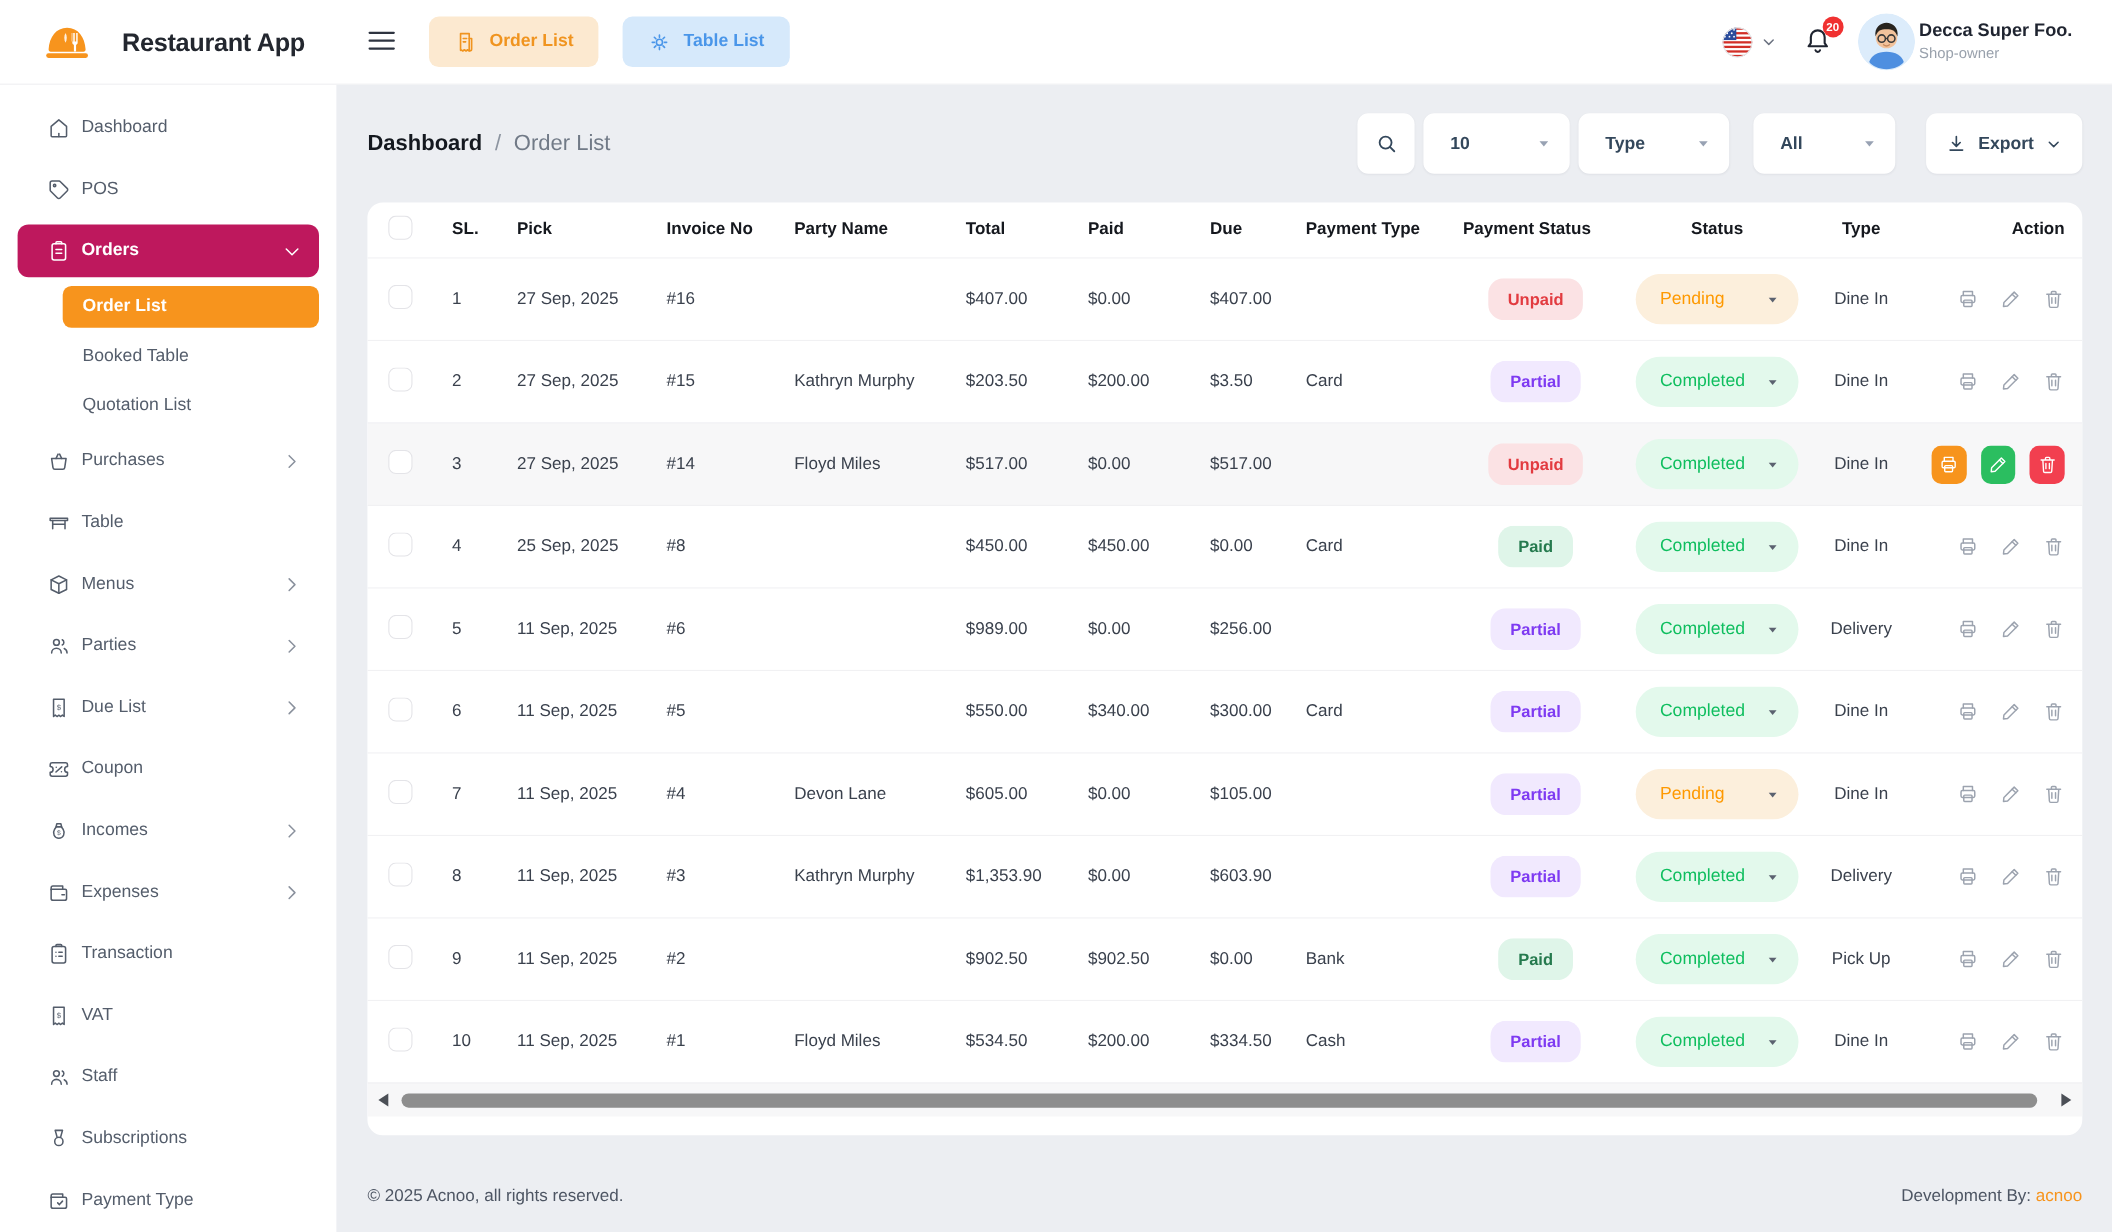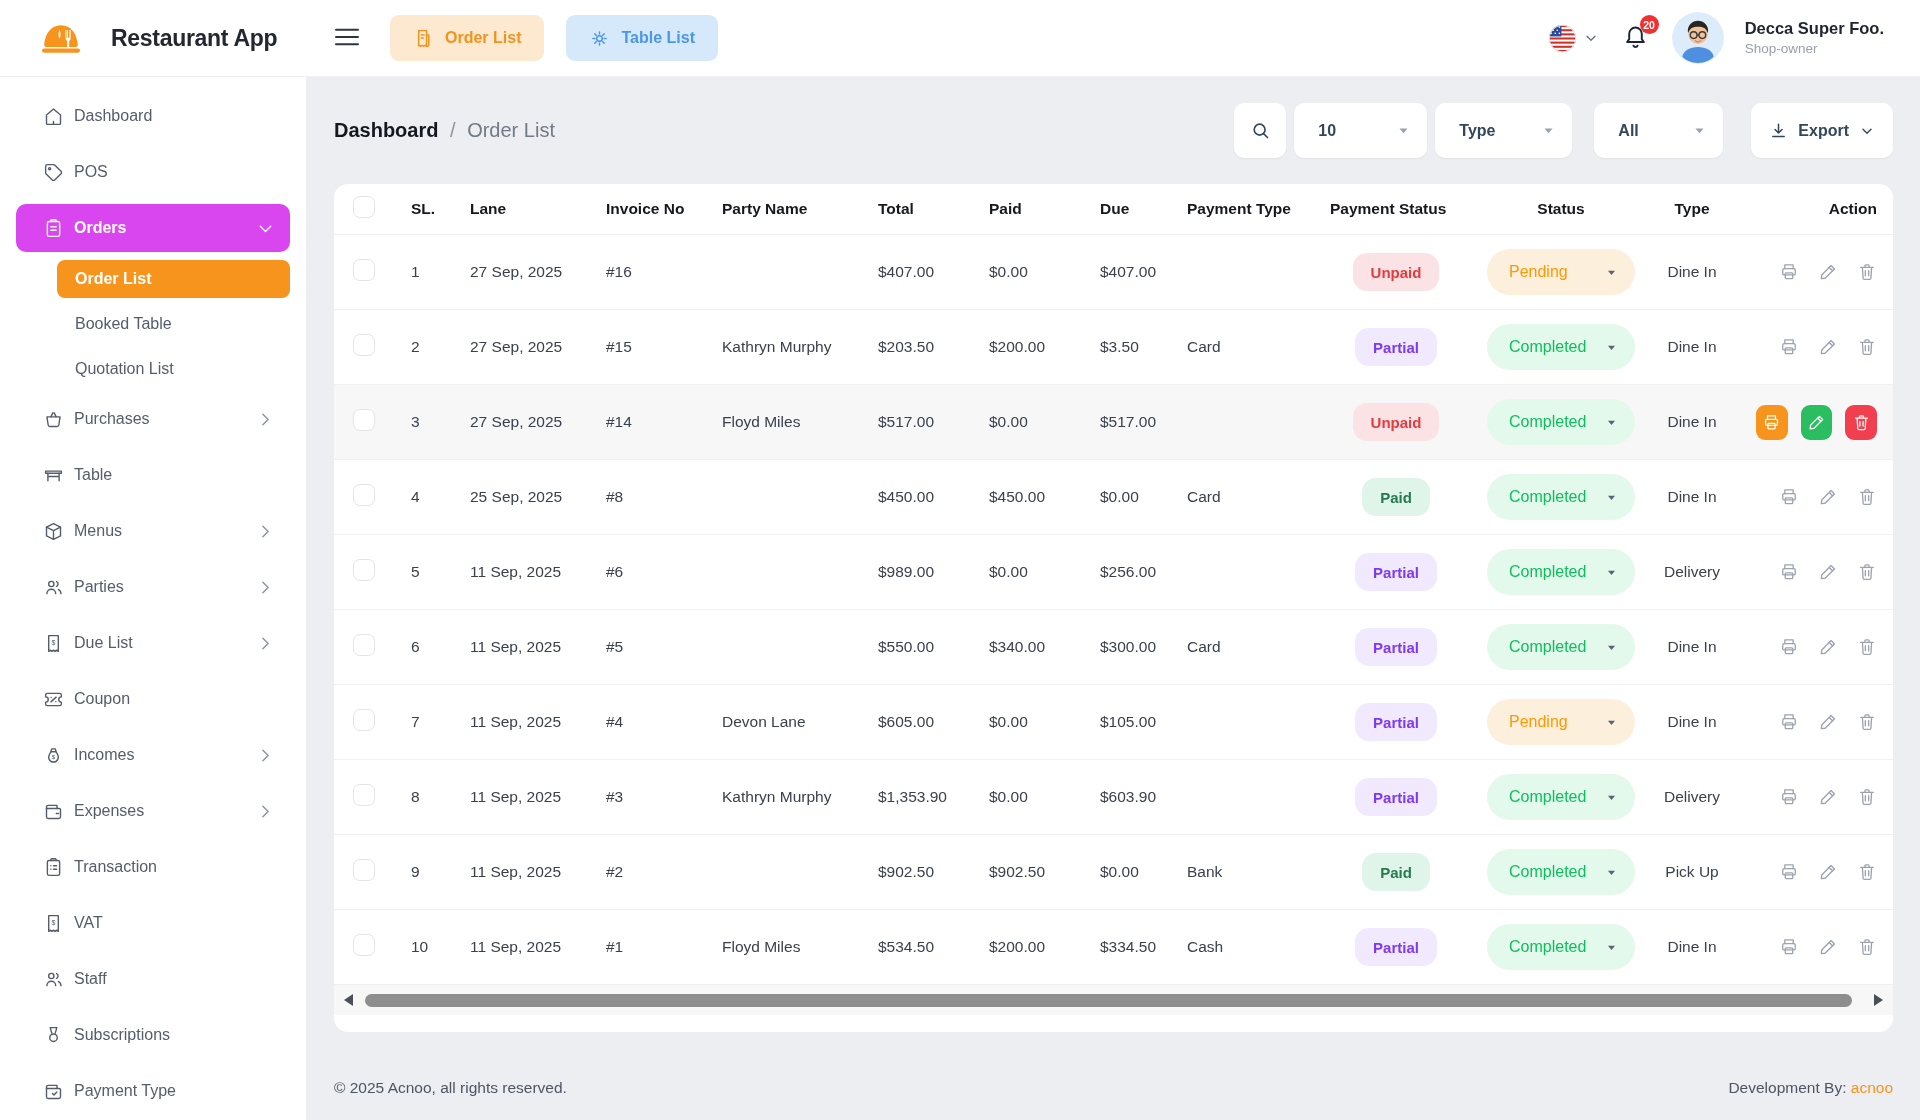--- a/index.html
+++ b/index.html
@@ -20,33 +20,33 @@
   .qb-orange{background:#FCE9D0;color:#F0941F;margin-left:28px}
   .qb-blue{background:#D6E9FB;color:#4A96E9;margin-left:22px}
   .header-right{margin-left:auto;display:flex;align-items:center}
   .lang-btn{display:flex;align-items:center;gap:6px;background:none;border:none;cursor:pointer}
   .lang-btn .flag{width:29px;height:29px}
   .lang-btn .chev{width:16px;height:16px;color:#6B7280}
   .bell-btn{position:relative;background:none;border:none;cursor:pointer;margin-left:22px;color:#1F2430}
   .bell-btn .ico{width:29px;height:29px}
   .badge{position:absolute;top:-7px;right:-9px;min-width:19px;height:19px;border-radius:10px;background:#F03131;color:#fff;font-size:10.5px;font-weight:700;display:flex;align-items:center;justify-content:center;padding:0 1px}
   .avatar{width:52px;height:52px;margin-left:22px;border-radius:50%;overflow:hidden;flex:none}
-  .user-meta{margin-left:21px;line-height:1.25}
+  .user-meta{margin-left:4px;line-height:1.25}
   .user-name{font-size:16.5px;font-weight:700;color:#1F2430;white-space:nowrap}
   .user-role{font-size:13.5px;color:#99A1AC;margin-top:2px}
 
   
   .body-wrap{display:flex;height:1043px}
   aside{width:306px;background:#fff;flex:none;padding-top:11px;overflow:hidden}
   main{flex:1;background:#ECEEF2;padding:0 27px 0 28px;overflow:hidden}
 
   
   .nav-item{height:56px;display:flex;align-items:center;padding:0 16px;cursor:pointer}
   .nav-inner{flex:1;height:48px;display:flex;align-items:center;border-radius:10px;padding:0 14px 0 27px;color:#545D6B}
-  .nav-item.active .nav-inner{background:#d946ef;color:#fff}
+  .nav-item.active .nav-inner{background:#be185d;color:#fff}
   .nav-inner .ico{width:21px;height:21px}
   .nav-label{font-size:16px;font-weight:500;margin-left:10px;flex:1;white-space:nowrap}
   .nav-item.active .nav-label{font-weight:600}
   .nav-chev{width:17px;height:17px;color:#8A919D}
   .nav-item.active .nav-chev{color:#fff}
   .sub-item{height:45px;display:flex;align-items:center;margin:0 16px 0 57px;cursor:pointer}
   .sub-inner{flex:1;height:38px;display:flex;align-items:center;border-radius:8px;padding:0 18px;font-size:16px;color:#545D6B;white-space:nowrap}
   .sub-item.active .sub-inner{background:#F7941D;color:#fff;font-weight:600}
 
   
@@ -513,21 +513,21 @@
               </svg>
           </span>
         </button>
       </div>
     </div>
 
     <div class="card">
       <div class="trow thead" id="thead">
           <div><span class="cb"></span></div>
           <div>SL.</div>
-          <div>Lane</div>
+          <div>Pick</div>
           <div>Invoice No</div>
           <div>Party Name</div>
           <div>Total</div>
           <div>Paid</div>
           <div>Due</div>
           <div>Payment Type</div>
           <div>Payment Status</div>
           <div>Status</div>
           <div>Type</div>
           <div>Action</div>

